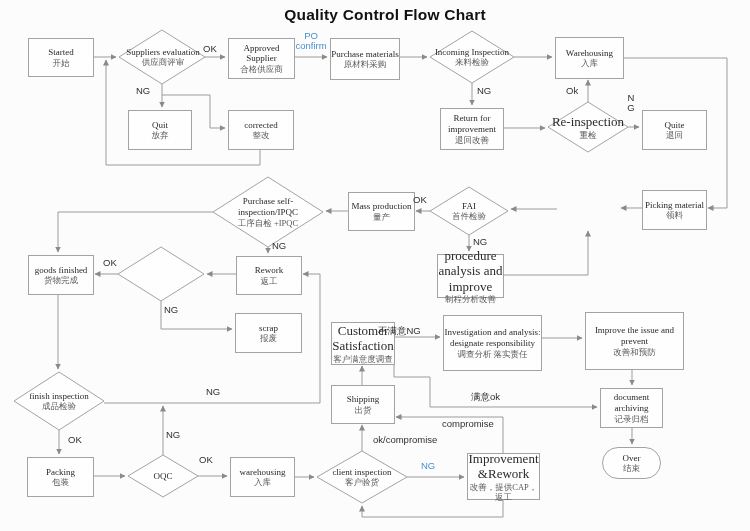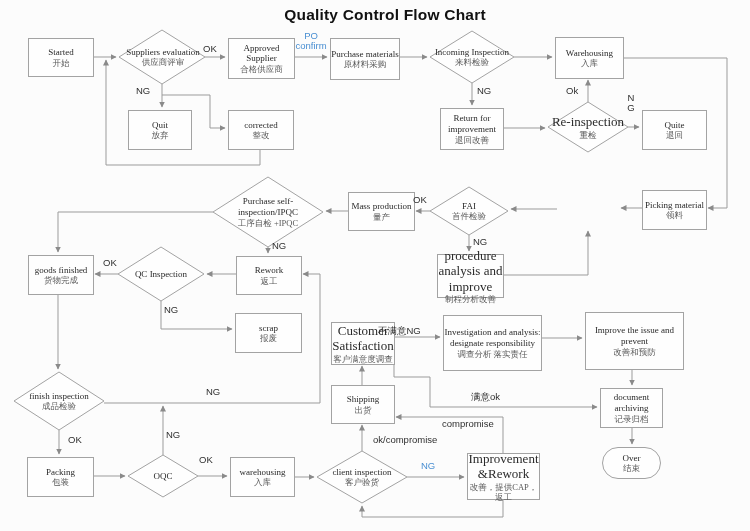--- a/index.html
+++ b/index.html
@@ -194,23 +194,20 @@
     <span class="zh">重检</span>
   </div>
   <div class="node dtext" style="left:218px;top:190px;width:100px;height:44px">
     <span class="en">Purchase self-inspection/IPQC</span>
     <span class="zh">工序自检 +IPQC</span>
   </div>
   <div class="node dtext" style="left:434px;top:190px;width:70px;height:42px">
     <span class="en">FAI</span>
     <span class="zh">首件检验</span>
   </div>
-  <div class="node dtext" style="left:121px;top:264px;width:80px;height:20px">
-    <span class="en">QC Inspection</span>
-  </div>
   <div class="node dtext" style="left:19px;top:380px;width:80px;height:42px">
     <span class="en">finish inspection</span>
     <span class="zh">成品检验</span>
   </div>
   <div class="node dtext" style="left:133px;top:466px;width:60px;height:20px">
     <span class="en">OQC</span>
   </div>
   <div class="node dtext" style="left:322px;top:456px;width:80px;height:42px">
     <span class="en">client inspection</span>
     <span class="zh">客户验货</span>

